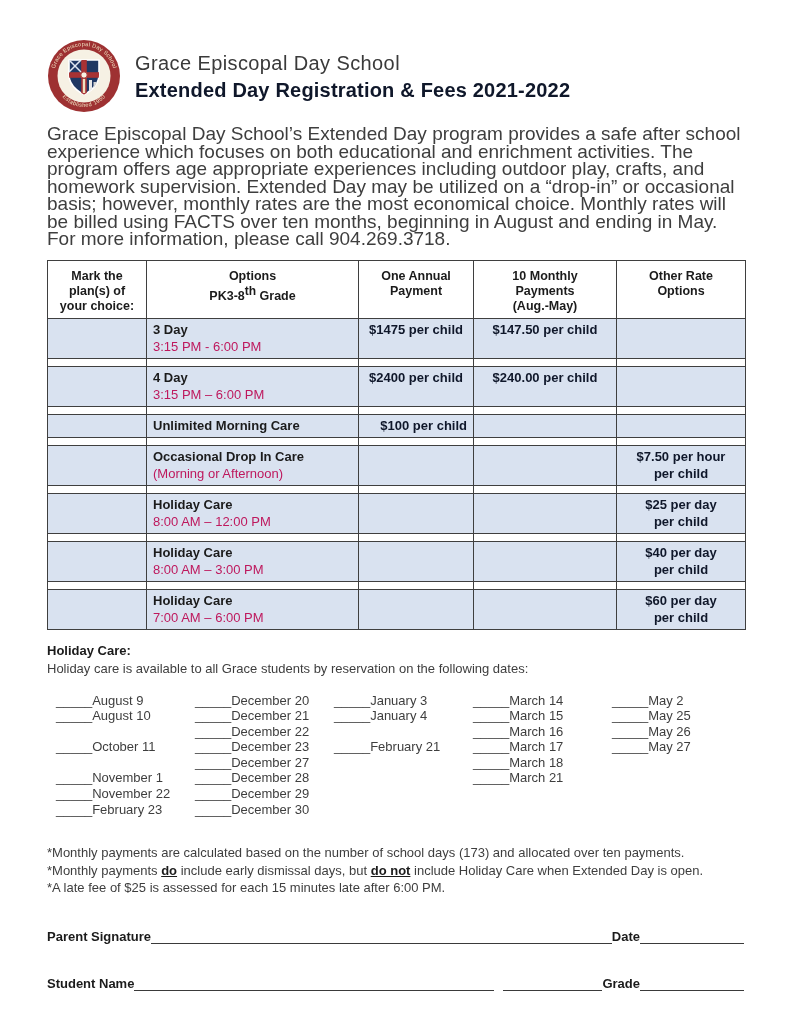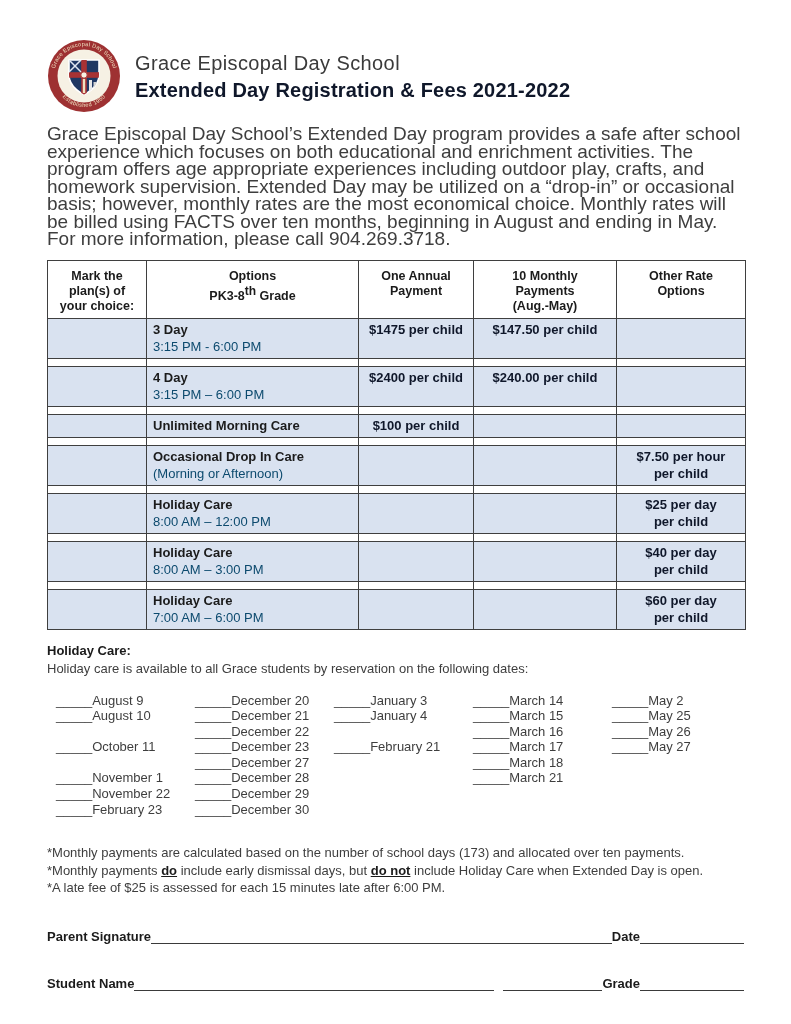--- a/index.html
+++ b/index.html
@@ -17,21 +17,21 @@
   
   .intro { font-size:19px; line-height:17.5px; color:#3e3e3e; margin:11px 0 12px 0; text-align:left; }
   
   table.fees { border-collapse:collapse; width:698px; table-layout:fixed; }
   table.fees th, table.fees td { border:1px solid #3f3f3f; vertical-align:top; box-sizing:border-box; }
   table.fees thead th { font-size:12.5px; font-weight:bold; color:#1b1b1b; text-align:center; line-height:15px; padding:8px 2px 4px 2px; background:#fff; }
   .sup { vertical-align:super; font-size:12px; }
   td.cell { font-size:13px; line-height:17px; padding:2px 6px 3px 6px; }
   td.opt-cell { text-align:left; }
   .opt-name { font-weight:bold; color:#1b1b1b; }
-  .opt-detail { color:#0c4a6e; }
+  .opt-detail { color:#be185d; }
   td.money { font-weight:bold; color:#0f172a; text-align:center; }
   tr.spacer td { height:8px; padding:0; background:#fff; }
   
   .hc-head { font-size:13px; font-weight:bold; color:#1b1b1b; margin-top:13px; }
   .hc-sub { font-size:13px; color:#3e3e3e; margin-top:3px; }
   .dates-grid { display:grid; grid-template-columns:repeat(5,139px); grid-auto-rows:15.6px; margin:17px 0 0 9px; font-size:13px; color:#3e3e3e; }
   .date-cell { white-space:nowrap; overflow:visible; }
   .blank { letter-spacing:0; color:#3e3e3e; }
   
   .notes { margin-top:27px; }
@@ -146,21 +146,21 @@
         <tr class="spacer">
           <td></td>
           <td></td>
           <td></td>
           <td></td>
           <td></td>
         </tr>
         <tr class="row-data">
           <td class="cell" style="background: rgb(217, 226, 240);"></td>
           <td class="cell opt-cell" style="background: rgb(217, 226, 240);"><span class="opt-name">Unlimited Morning Care</span></td>
-          <td class="cell money" style="background: rgb(217, 226, 240);">$100 per child</td>
+          <td class="cell money" style="background: rgb(217, 226, 240); text-align: right;">$100 per child</td>
           <td class="cell money" style="background: rgb(217, 226, 240);"></td>
           <td class="cell money" style="background: rgb(217, 226, 240);"></td>
         </tr>
         <tr class="spacer">
           <td></td>
           <td></td>
           <td></td>
           <td></td>
           <td></td>
         </tr>

